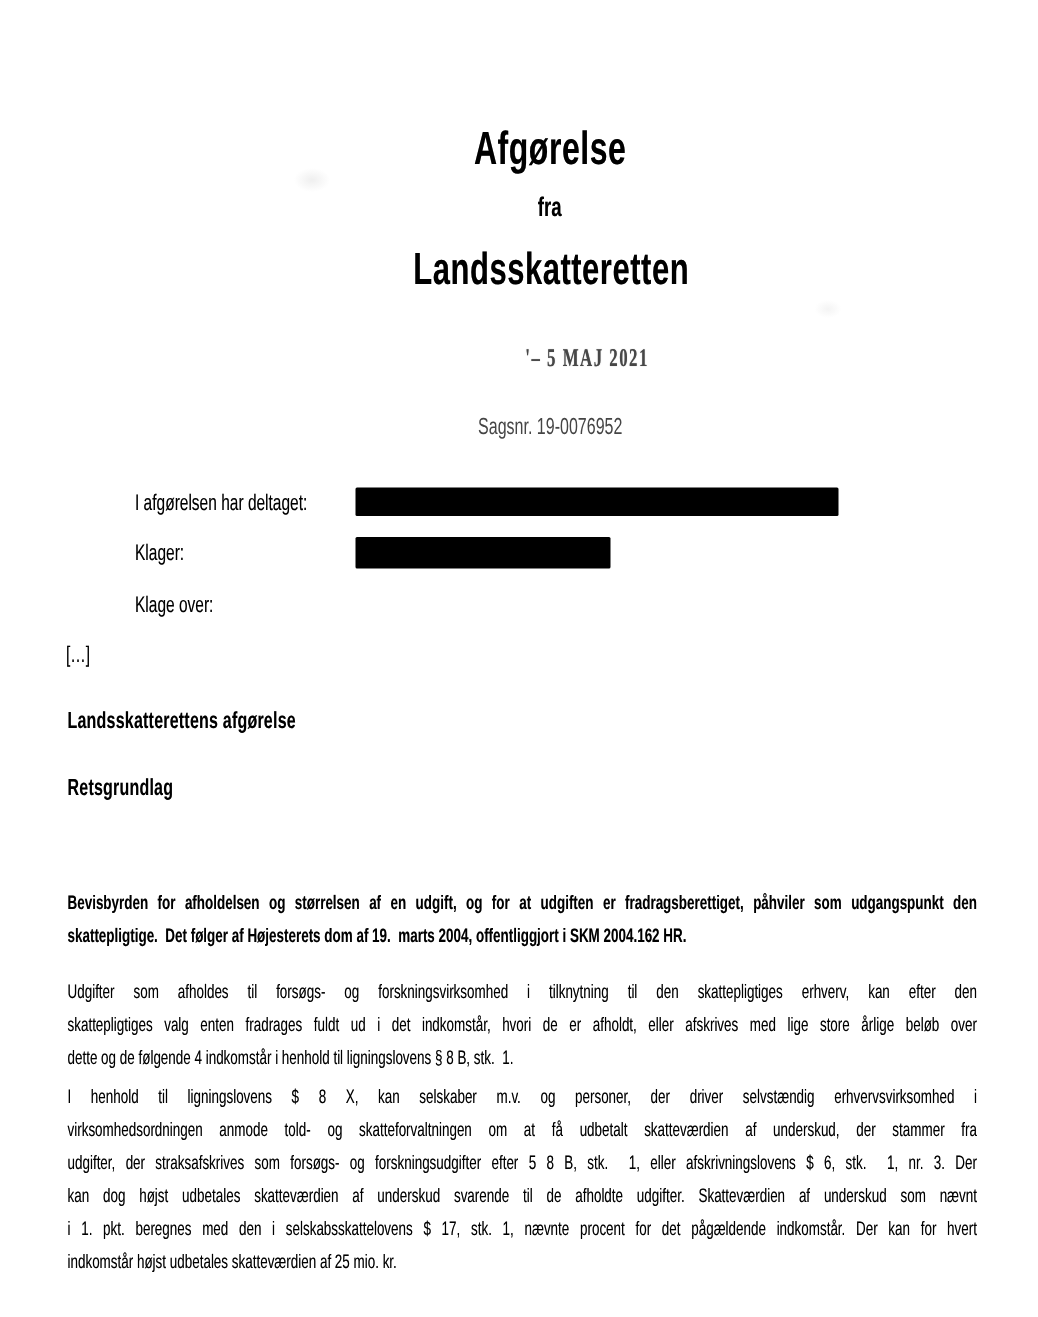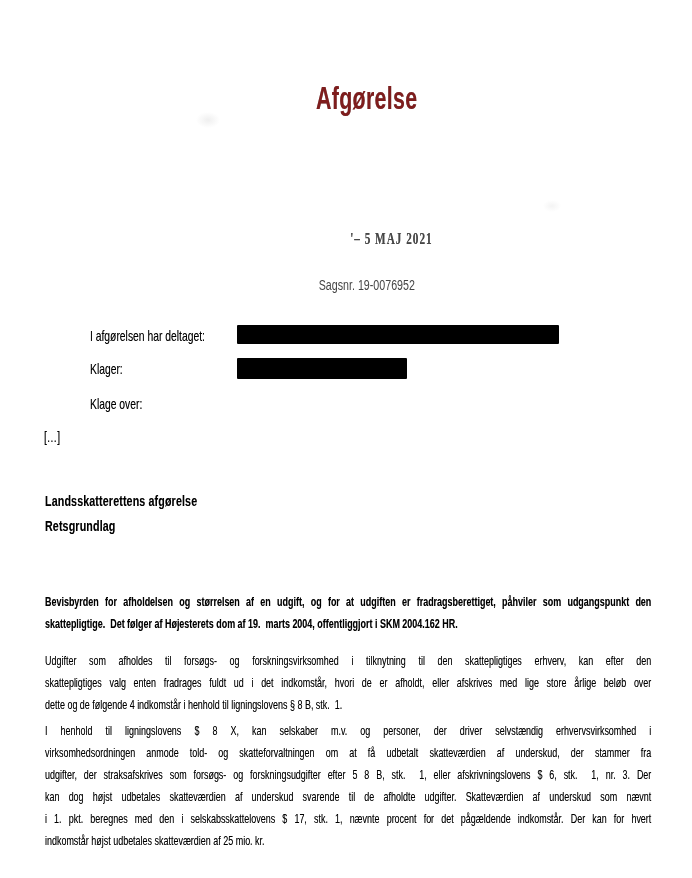--- a/index.html
+++ b/index.html
@@ -5,21 +5,21 @@
   html,body{margin:0;padding:0;background:#ffffff;}
   #page{
     position:relative;
     width:692px;height:878px;
     background:#ffffff;
     overflow:hidden;
     font-family:"Liberation Sans", sans-serif;
   }
   .abs{position:absolute;}
   .tx{color:#000000; text-shadow:0 0 0.5px rgba(80,80,80,0.5);}
-  .dark{color:#7f1d1d; text-shadow:0 0 0.5px rgba(60,60,60,0.55);}
+  .dark{color:#000000; text-shadow:0 0 0.5px rgba(60,60,60,0.55);}
 
   
   .sq{display:inline-block; transform:scaleX(0.689); transform-origin:0 0; white-space:pre;}
   .cwrap{left:42px; width:650px; text-align:center;}
   .cq{display:inline-block; transform:scaleX(0.689); transform-origin:center top; white-space:pre;}
 
   .title1{font-size:31px; font-weight:bold; letter-spacing:0.5px;}
   .title2{font-size:18px; font-weight:bold;}
   .title3{font-size:30px; font-weight:bold; letter-spacing:0.5px;}
 
@@ -53,20 +53,26 @@
 <body>
 
 <div id="page">
 
   <div class="abs smudge" style="left:196px; top:112px; width:24px; height:16px;"></div>
   <div class="abs smudge" style="left:543px; top:200px; width:18px; height:12px; opacity:.7;"></div>
 
   <div class="abs cwrap dark" style="top:81px;">
     <span class="cq title1">Afgørelse</span>
   </div>
+  <div class="abs cwrap dark" style="top:128px;">
+    <span class="cq title2">fra</span>
+  </div>
+  <div class="abs cwrap dark" style="top:163px;">
+    <span class="cq title3">Landsskatteretten</span>
+  </div>
 
   <div class="abs" style="left:76px; width:630px; top:229px; text-align:center;font-family:Liberation Serif, serif;">
     <span class="stamp">'– 5 MAJ 2021</span>
   </div>
 
   <div class="abs cwrap" style="top:276px;">
     <span class="cq sagsnr">Sagsnr. 19-0076952</span>
   </div>
 
   <div class="abs tx lbl" style="left:90px; top:327px;">
@@ -80,21 +86,21 @@
   <div class="abs redact" style="left:237px; top:358px; width:170px; height:21px;"></div>
 
   <div class="abs tx lbl" style="left:90px; top:395px;">
     <span class="sq">Klage over:</span>
   </div>
 
   <div class="abs tx" style="left:44px; top:428px; font-size:15px;">
     <span class="sq">[…]</span>
   </div>
 
-  <div class="abs tx hd" style="left:45px; top:492px;">
+  <div class="abs tx hd" style="left:45px; top:472px;">
     <span class="sq">Landsskatterettens afgørelse</span>
   </div>
   <div class="abs tx hd" style="left:45px; top:517px;">
     <span class="sq">Retsgrundlag</span>
   </div>
 
 
   <div class="abs para tx" style="top:591px;font-weight:bold;">
     <div class="ln">Bevisbyrden for afholdelsen og størrelsen af en udgift, og for at udgiften er fradragsberettiget, påhviler som udgangspunkt den</div>
     <div class="ln last">skattepligtige.  Det følger af Højesterets dom af 19.  marts 2004, offentliggjort i SKM 2004.162 HR.</div>

